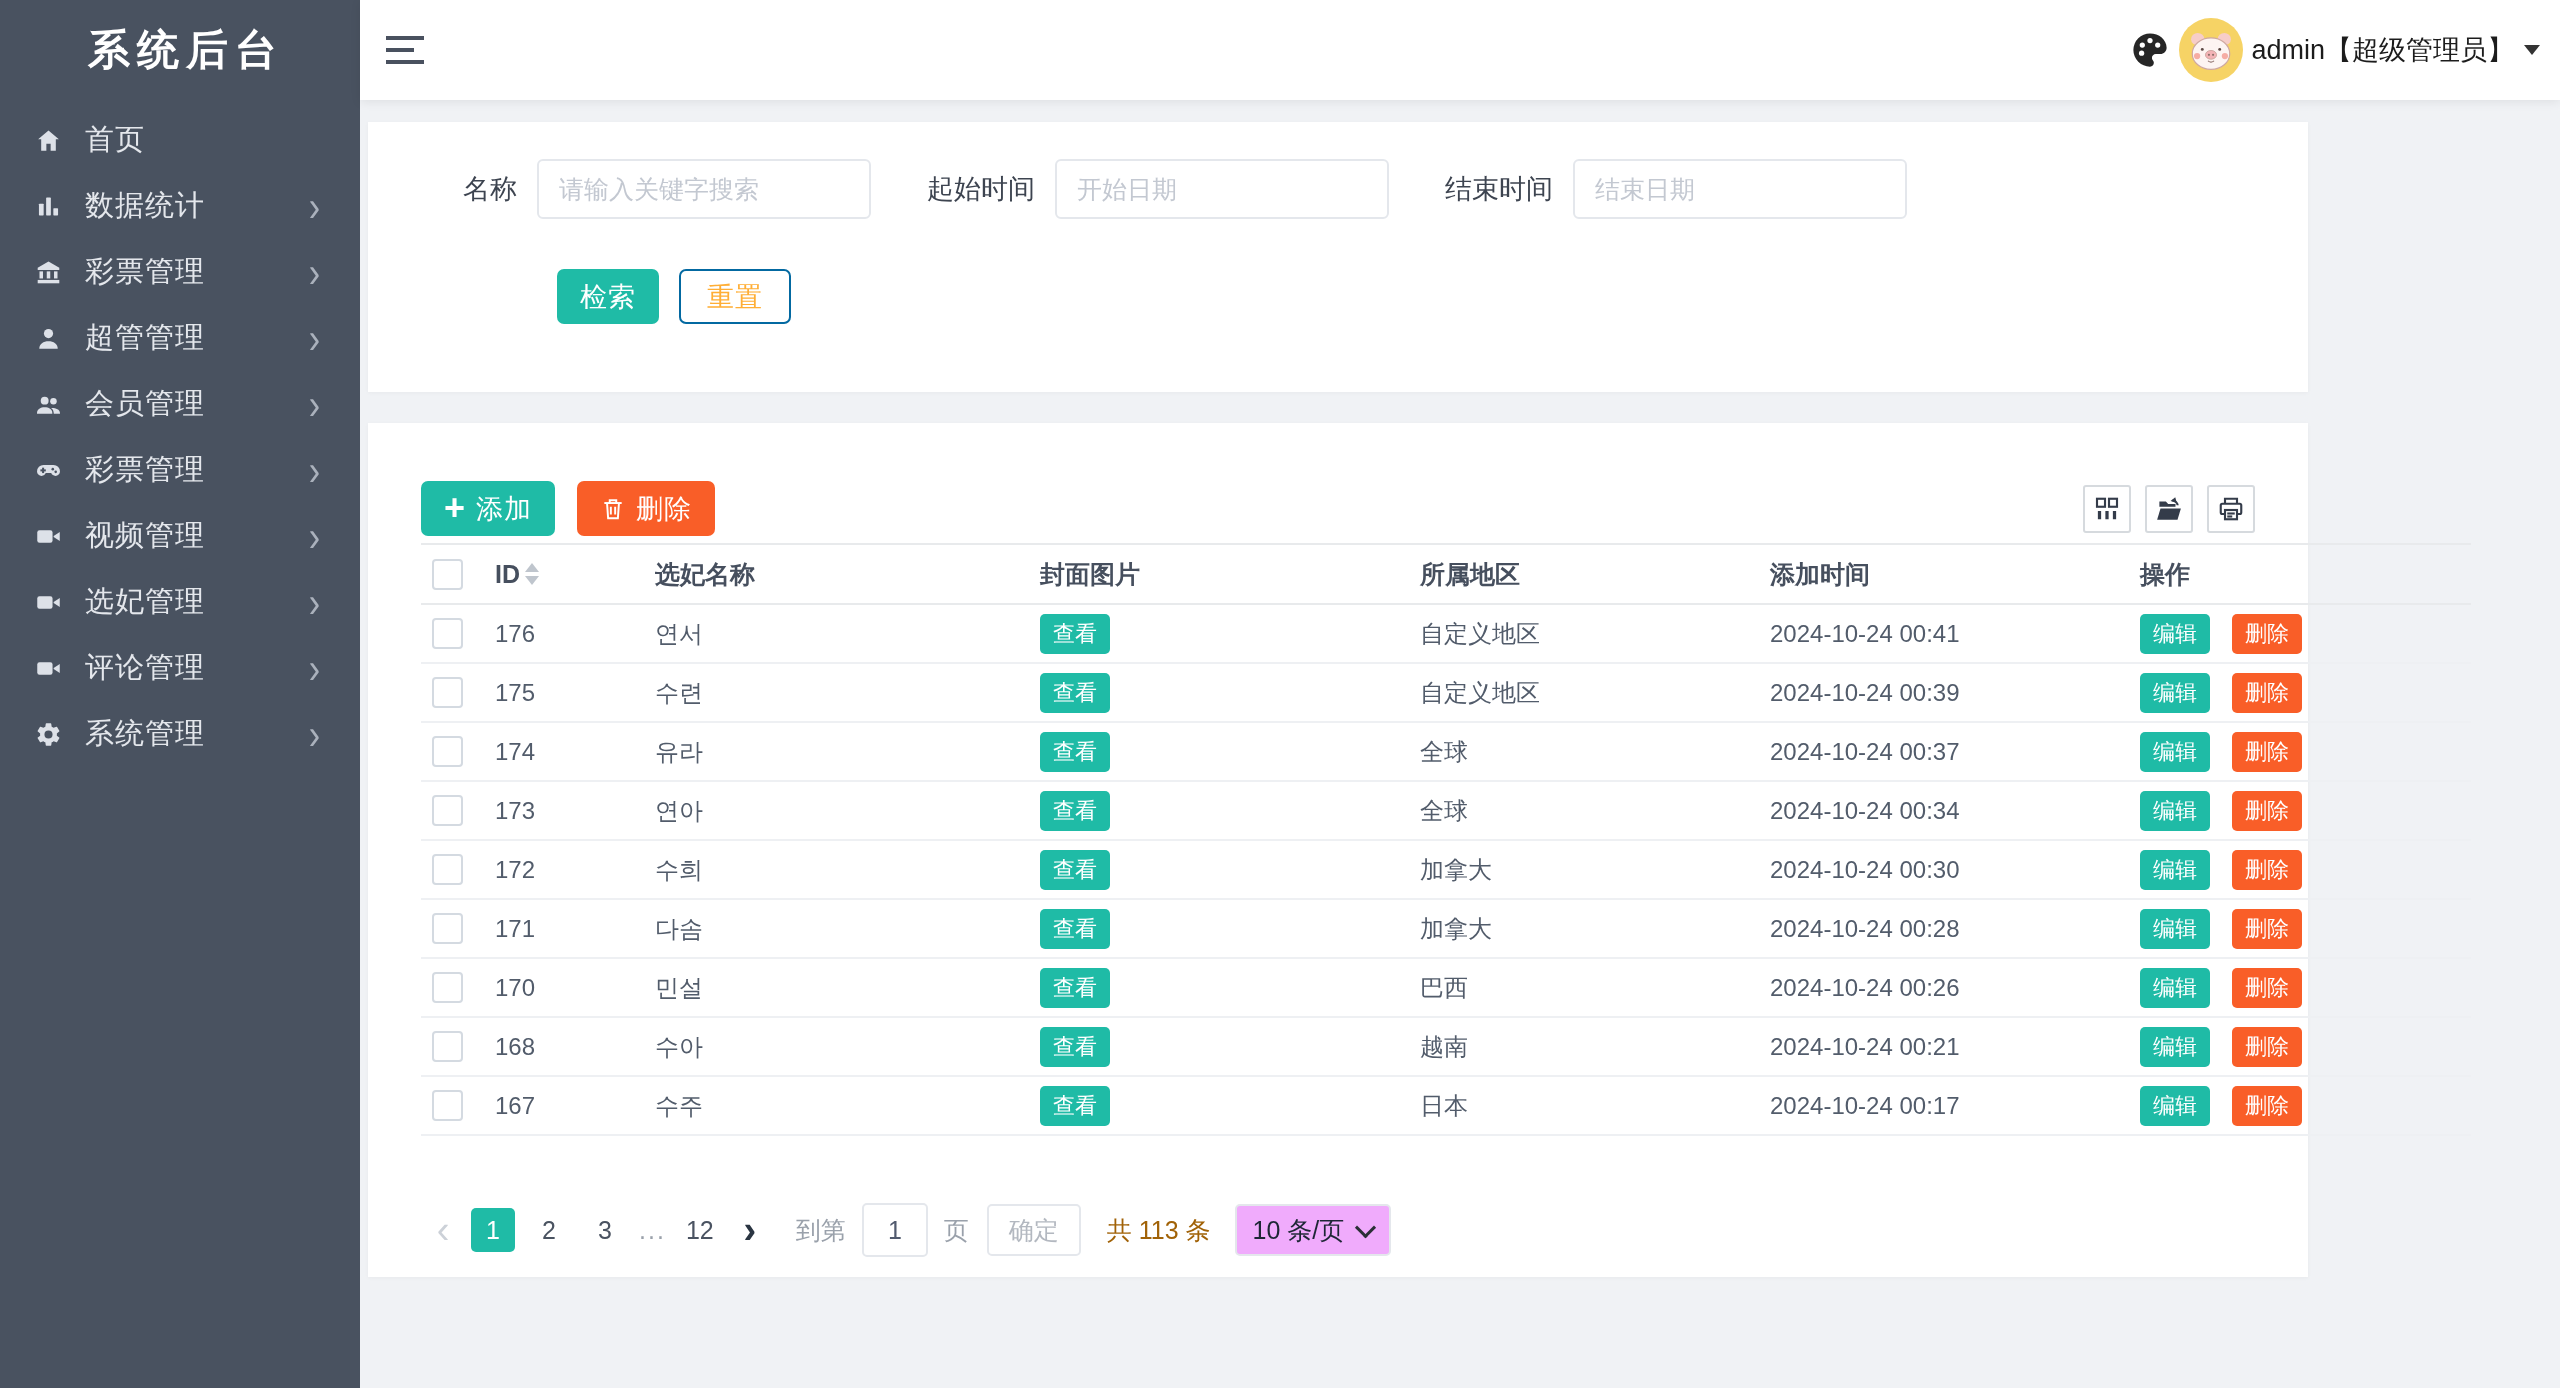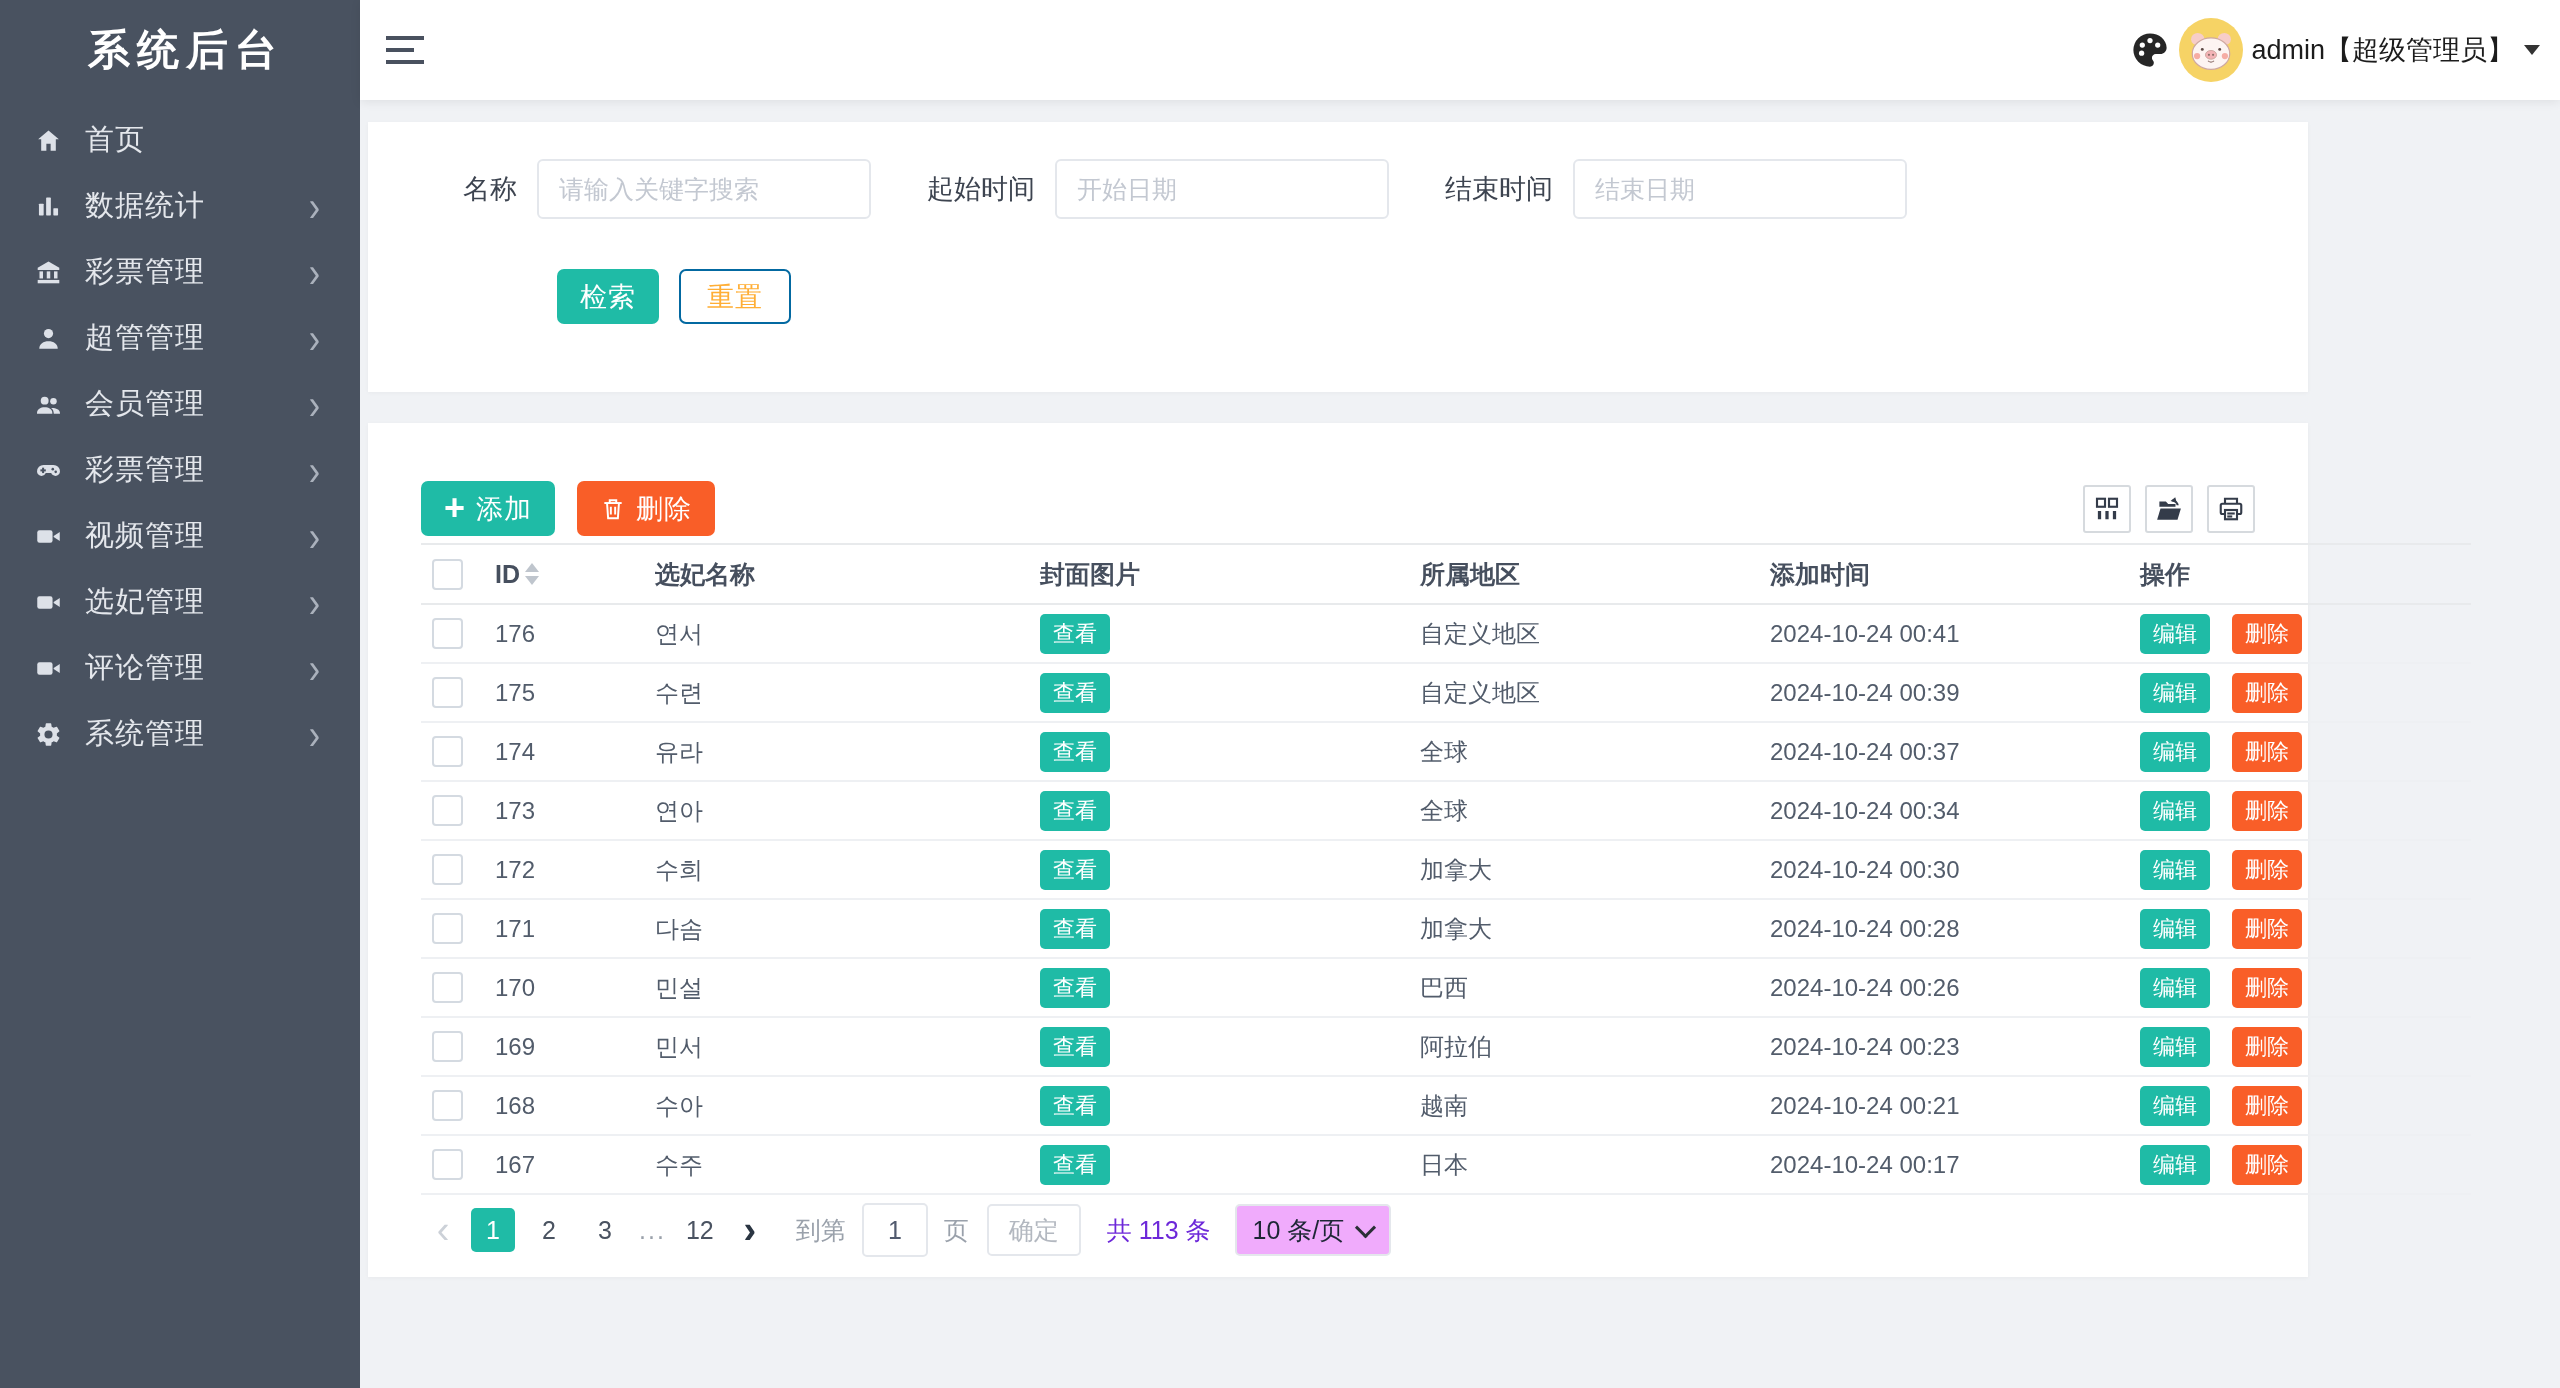--- a/index.html
+++ b/index.html
@@ -71,21 +71,21 @@
   .pagination{position:absolute;left:53px;top:780px;display:flex;align-items:center;font-size:25px;color:#515a6e;}
   .pg-arrow{width:44px;text-align:center;font-size:38px;line-height:44px;color:#ccd1d8;cursor:pointer;user-select:none;}
   .pg-arrow.next{color:#2a3542;font-weight:bold;}
   .pg-num{min-width:44px;height:44px;display:inline-flex;align-items:center;justify-content:center;margin:0 6px;border-radius:5px;cursor:pointer;color:#4a5361;}
   .pg-num.active{background:#1fbba6;color:#fff;}
   .pg-ellipsis{margin:0 6px;color:#9aa1ab;letter-spacing:2px;}
   .goto-label{margin-left:24px;color:#9aa1ab;}
   .goto-input{width:58px;height:48px;border:2px solid #e4e7ec;border-radius:5px;margin:0 16px;text-align:center;font-size:25px;color:#515a6e;font-family:inherit;outline:none;}
   .goto-suffix{color:#9aa1ab;margin-right:18px;}
   .confirm-btn{height:52px;padding:0 20px;background:#fff;border:2px solid #e4e7ec;border-radius:5px;color:#b3b8c0;font-size:25px;font-family:inherit;cursor:pointer;}
-  .total{margin:0 24px 0 26px;color:#6d28d9;}
+  .total{margin:0 24px 0 26px;color:#a16207;}
   .page-size{height:48px;border:2px solid #e4e7ec;border-radius:5px;display:inline-flex;align-items:center;padding:0 16px;gap:14px;color:#1d2635;cursor:pointer;background:#f0abfc;}
   .sel-caret{width:12px;height:12px;border-right:3px solid #2a2f36;border-bottom:3px solid #2a2f36;transform:rotate(45deg) translate(-2px,-2px);}
 </style>
 </head>
 <body>
 
 <aside class="sidebar">
   <div class="logo">系统后台</div>
   <nav class="menu" id="menu">
       <div class="mitem">
@@ -381,29 +381,20 @@
             <td class="c-cb"><span class="cb"></span></td>
             <td>170</td>
             <td>민설</td>
             <td><button class="sbtn sbtn-teal">查看</button></td>
             <td>巴西</td>
             <td>2024-10-24 00:26</td>
             <td class="ops"><button class="sbtn sbtn-teal">编辑</button><button class="sbtn sbtn-orange">删除</button></td>
           </tr>
           <tr>
             <td class="c-cb"><span class="cb"></span></td>
-            <td>169</td>
-            <td>민서</td>
-            <td><button class="sbtn sbtn-teal">查看</button></td>
-            <td>阿拉伯</td>
-            <td>2024-10-24 00:23</td>
-            <td class="ops"><button class="sbtn sbtn-teal">编辑</button><button class="sbtn sbtn-orange">删除</button></td>
-          </tr>
-          <tr>
-            <td class="c-cb"><span class="cb"></span></td>
             <td>168</td>
             <td>수아</td>
             <td><button class="sbtn sbtn-teal">查看</button></td>
             <td>越南</td>
             <td>2024-10-24 00:21</td>
             <td class="ops"><button class="sbtn sbtn-teal">编辑</button><button class="sbtn sbtn-orange">删除</button></td>
           </tr>
           <tr>
             <td class="c-cb"><span class="cb"></span></td>
             <td>167</td>

